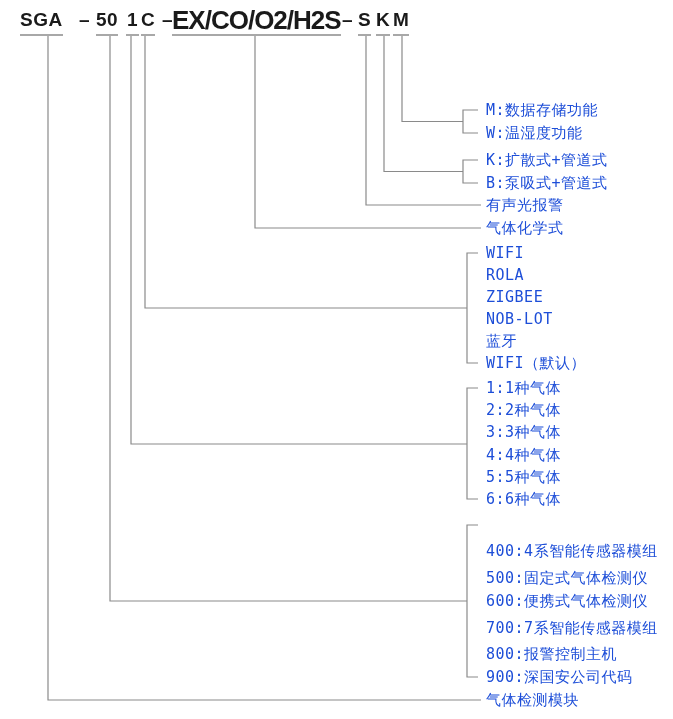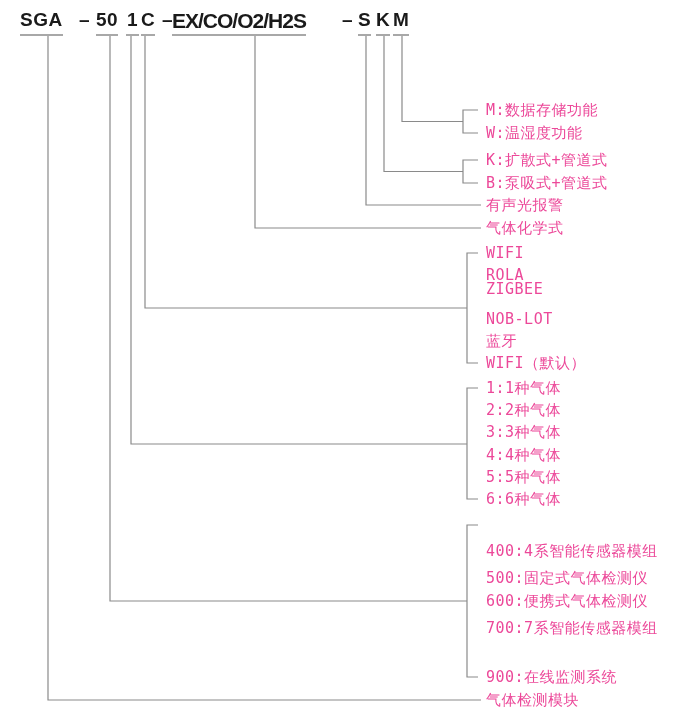--- a/index.html
+++ b/index.html
@@ -10,27 +10,27 @@
   svg.lines { position:absolute; left:0; top:0; width:673px; height:719px; }
 
   
   .seg {
     position:absolute; top:6px; height:28px; line-height:28px;
     font-family:"Liberation Sans", sans-serif; font-weight:bold;
     font-size:19px; color:#1a1a1a; letter-spacing:0.5px; white-space:nowrap;
   }
   .seg.u { border-bottom:2px solid #a8a8a8; }
   .seg.center { text-align:center; }
-  .seg.formula { font-size:21px; letter-spacing:-1px; top:7px; height:27px; line-height:27px; }
+  .seg.formula { font-size:26px; letter-spacing:-1px; top:7px; height:27px; line-height:27px; }
 
   
   .lbl {
     position:absolute; left:486px; height:20px; line-height:20px;
     font-family:"DejaVu Sans Mono","Liberation Mono",monospace;
-    font-size:15px; color:#ec4899; white-space:nowrap; letter-spacing:0.5px;
+    font-size:15px; color:#1d4ed8; white-space:nowrap; letter-spacing:0.5px;
   }
 </style>
 </head>
 <body>
 
 <div class="canvas">
 
   <svg class="lines" viewBox="0 0 673 719">
     <g fill="none" stroke-width="1.2" stroke="#8a8a8a">
       <path d="M48 34 V700 H481"></path>
@@ -67,33 +67,34 @@
   <div class="lbl" style="top:123px">W:温湿度功能</div>
 
   <div class="lbl" style="top:173px">B:泵吸式+管道式</div>
   <div class="lbl" style="top:150px">K:扩散式+管道式</div>
 
   <div class="lbl" style="top:195px">有声光报警</div>
   <div class="lbl" style="top:218px">气体化学式</div>
 
   <div class="lbl" style="top:243px">WIFI</div>
   <div class="lbl" style="top:265px">ROLA</div>
-  <div class="lbl" style="top:279px">ZIGBEE</div>
+  <div class="lbl" style="top:287px">ZIGBEE</div>
   <div class="lbl" style="top:309px">NOB-LOT</div>
   <div class="lbl" style="top:331px">蓝牙</div>
   <div class="lbl" style="top:353px">WIFI（默认）</div>
 
   <div class="lbl" style="top:378px">1:1种气体</div>
   <div class="lbl" style="top:400px">2:2种气体</div>
   <div class="lbl" style="top:422px">3:3种气体</div>
   <div class="lbl" style="top:445px">4:4种气体</div>
   <div class="lbl" style="top:467px">5:5种气体</div>
   <div class="lbl" style="top:489px">6:6种气体</div>
 
   <div class="lbl" style="top:541px">400:4系智能传感器模组</div>
   <div class="lbl" style="top:568px">500:固定式气体检测仪</div>
   <div class="lbl" style="top:591px">600:便携式气体检测仪</div>
   <div class="lbl" style="top:618px">700:7系智能传感器模组</div>
-  <div class="lbl" style="top:667px">900:在线监测系统</div>
+  <div class="lbl" style="top:644px">800:报警控制主机</div>
+  <div class="lbl" style="top:667px">900:深国安公司代码</div>
 
   <div class="lbl" style="top:690px">气体检测模块</div>
 
 </div>
 
 </body></html>

